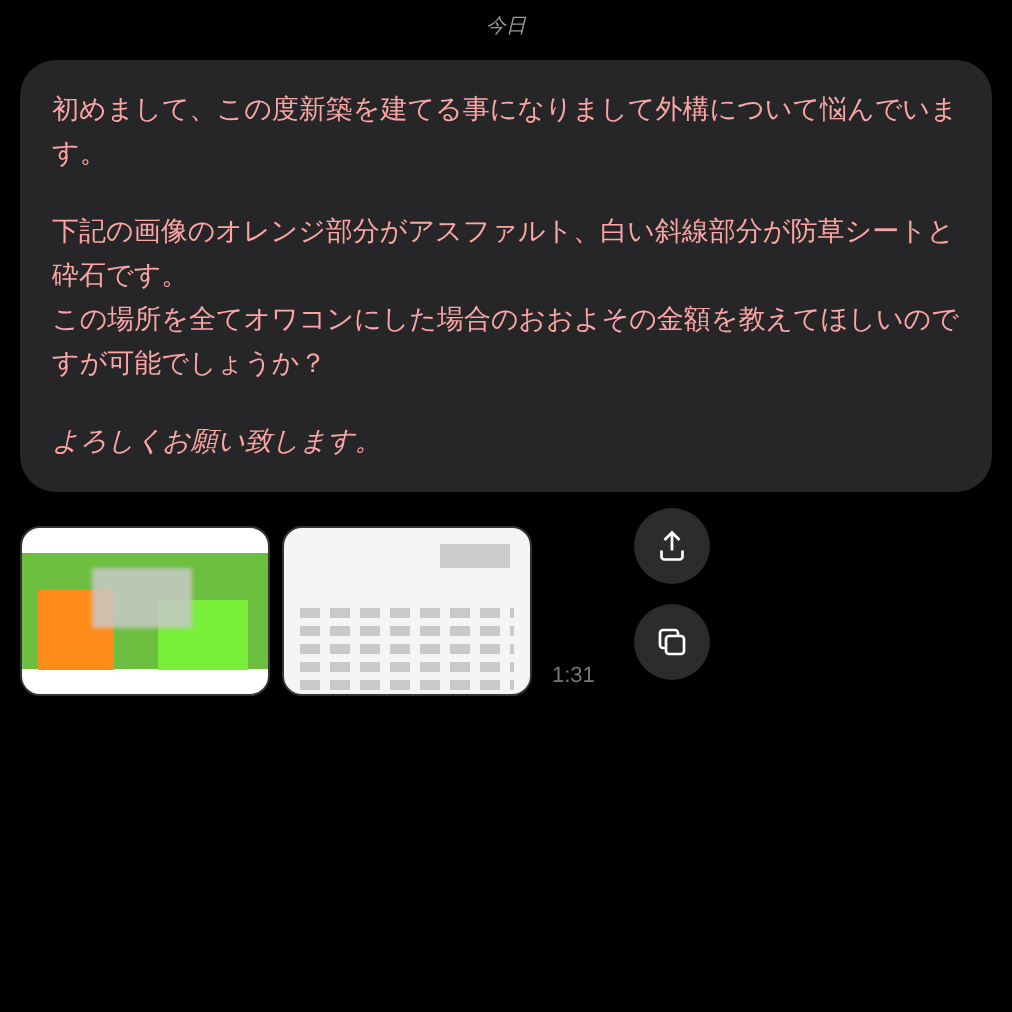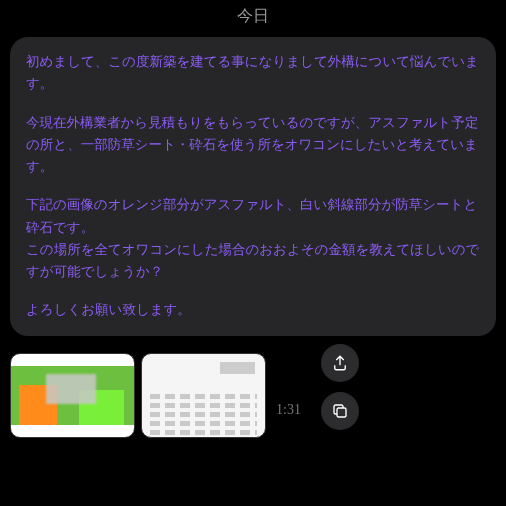--- a/index.html
+++ b/index.html
@@ -11,36 +11,38 @@
       width: 506px;
       height: 506px;
       background: #000;
       font-family: -apple-system, BlinkMacSystemFont, "Hiragino Sans", sans-serif;
       overflow: hidden;
     }
     .header {
       text-align: center;
       padding: 6px 0;
       color: #999;
-      font-size: 16px;
+      font-size: 10px;
+      font-style: italic;
     }
     .message-bubble {
       background: #262628;
       border-radius: 18px;
       margin: 4px 10px 8px 10px;
       padding: 14px 16px;
-      color: #8b5cf6;
+      color: #fca5a5;
       font-size: 13.5px;
       line-height: 1.65;
     }
     .message-bubble p {
       margin-bottom: 16px;
     }
     .message-bubble p:last-child {
       margin-bottom: 0;
+      font-style: italic;
     }
     .bottom-row {
       display: flex;
       align-items: flex-end;
       padding: 0 10px;
       gap: 8px;
     }
     .attachments {
       display: flex;
       gap: 6px;
@@ -129,37 +131,35 @@
     }
     .action-btn svg {
       width: 18px;
       height: 18px;
       fill: none;
       stroke: #fff;
       stroke-width: 1.8;
     }
     .timestamp {
       color: #777;
-      font-size: 14px;
+      font-size: 11px;
       align-self: flex-end;
-      margin-bottom: 20px;
+      margin-bottom: 4px;
       margin-left: 2px;
-      font-family: Liberation Serif, serif;
     }
   </style>
 </head>
 <body>
 
 <div class="header">
   <span>今日</span>
 </div>
 
 <div class="message-bubble">
   <p>初めまして、この度新築を建てる事になりまして外構について悩んでいます。</p>
-  <p>今現在外構業者から見積もりをもらっているのですが、アスファルト予定の所と、一部防草シート・砕石を使う所をオワコンにしたいと考えています。</p>
   <p style="white-space:pre-line">下記の画像のオレンジ部分がアスファルト、白い斜線部分が防草シートと砕石です。
 この場所を全てオワコンにした場合のおおよその金額を教えてほしいのですが可能でしょうか？</p>
   <p>よろしくお願い致します。</p>
 </div>
 
 <div class="bottom-row">
   <div class="attachments">
     <div class="thumb thumb-plan">
       <div class="plan-blur"></div>
     </div>

